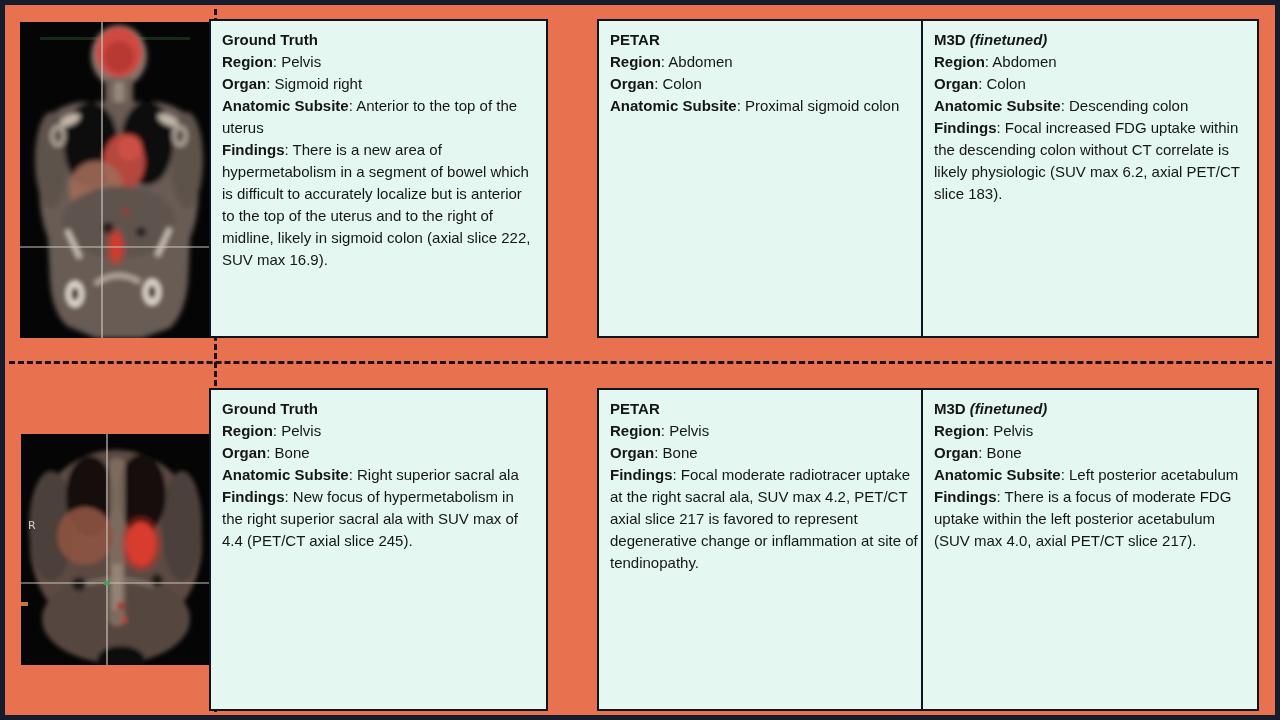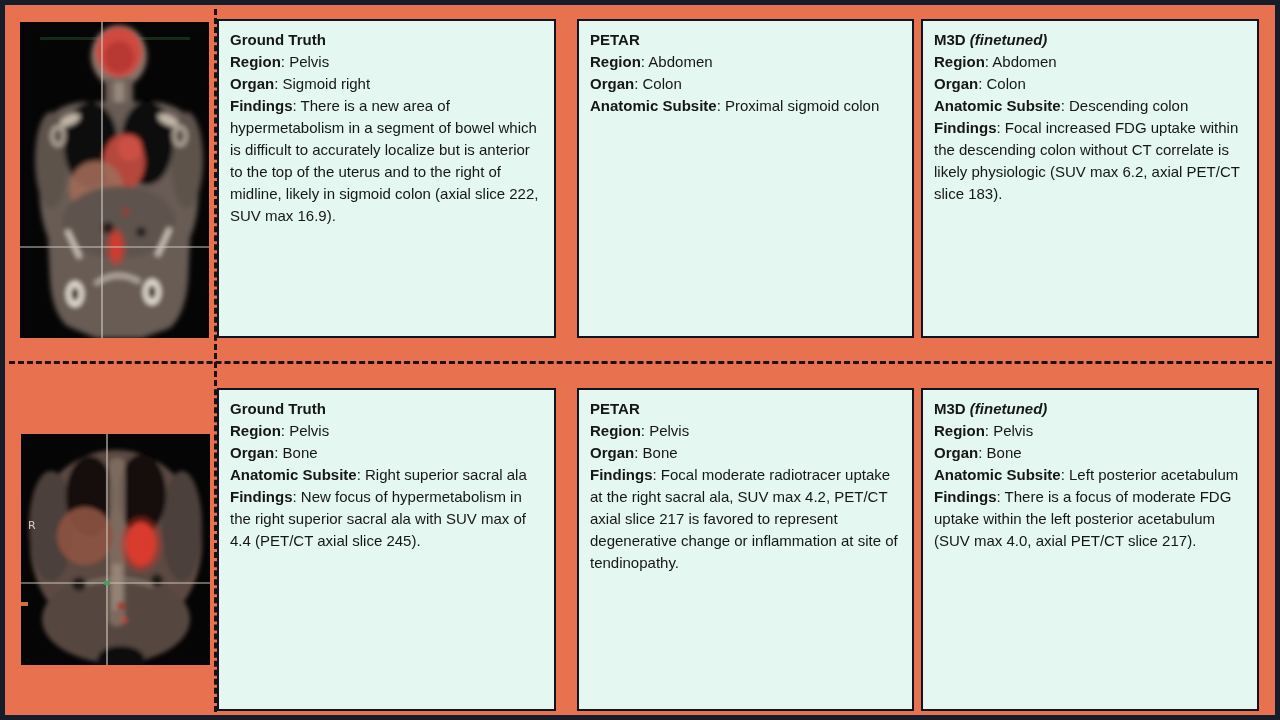--- a/index.html
+++ b/index.html
@@ -16,22 +16,22 @@
   .hdash{position:absolute;top:356px;left:4px;width:1272px;height:0;
     border-top:3px dashed #1c110c;}
   .card{
     position:absolute;box-sizing:border-box;
     background:#E4F7F1;border:2px solid #0F1420;
     padding:8px 11px;color:#161616;
     font-size:15px;line-height:22px;
   }
   .row1{top:14px;height:319px}
   .row2{top:383px;height:323px}
-  .c1{left:212px;width:339px}
-  .c2{left:572px;width:337px}
+  .c1{left:204px;width:339px}
+  .c2{left:592px;width:337px}
   .c3{left:916px;width:338px}
   .b{font-weight:bold;white-space:pre-wrap;}
   .bi{font-weight:bold;font-style:italic;}
   .colon{white-space:pre-wrap;}
   .field,.title{margin:0;}
 </style>
 </head>
 <body>
 
 <div id="stage">
@@ -136,20 +136,21 @@
     </svg>
   </div>
 
   <div class="vdash"></div>
   <div class="hdash"></div>
 
   <div class="card row1 c1">
     <div class="title"><span class="b">Ground Truth</span><span class="bi"></span></div>
     <div class="field"><span class="b">Region</span><span class="colon">: </span><span>Pelvis</span></div>
     <div class="field"><span class="b">Organ</span><span class="colon">: </span><span>Sigmoid right</span></div>
+    <div class="field"><span class="b">Anatomic Subsite</span><span class="colon">: </span><span>Anterior to the top of the uterus</span></div>
     <div class="field"><span class="b">Findings</span><span class="colon">: </span><span>There is a new area of hypermetabolism in a segment of bowel which is difficult to accurately localize but is anterior to the top of the uterus and to the right of midline, likely in sigmoid colon (axial slice 222, SUV max 16.9).</span></div>
   </div>
 
   <div class="card row1 c2">
     <div class="title"><span class="b">PETAR</span><span class="bi"></span></div>
     <div class="field"><span class="b">Region</span><span class="colon">: </span><span>Abdomen</span></div>
     <div class="field"><span class="b">Organ</span><span class="colon">: </span><span>Colon</span></div>
     <div class="field"><span class="b">Anatomic Subsite</span><span class="colon">: </span><span>Proximal sigmoid colon</span></div>
   </div>
 

